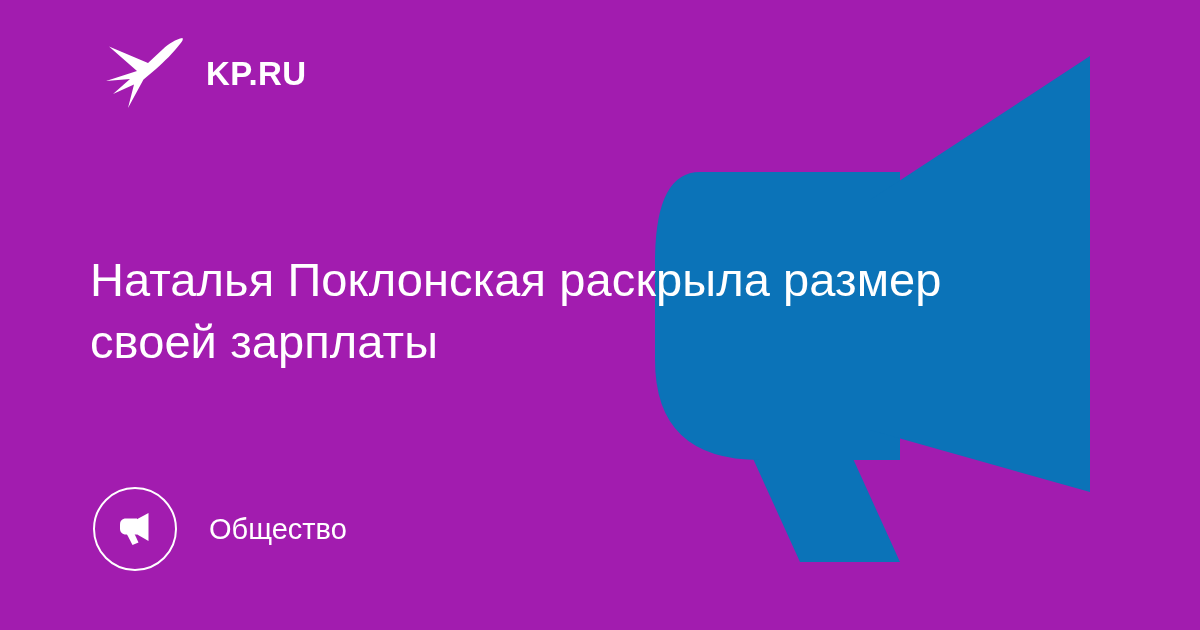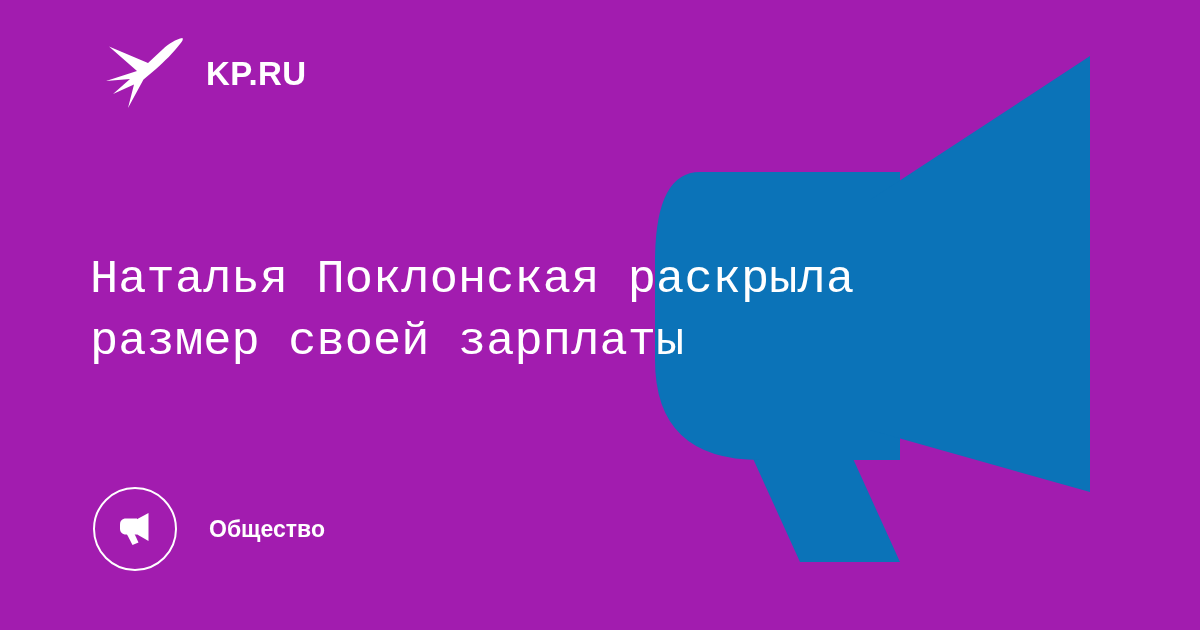--- a/index.html
+++ b/index.html
@@ -63,21 +63,21 @@
   .headline {
     position: absolute;
     left: 90px;
     top: 218px;
     width: 930px;
     color: #ffffff;
     font-size: 47px;
     font-weight: 400;
     line-height: 62px;
     letter-spacing: 0.1px;
-    font-family: Liberation Mono, monospace;
+    font-family: Liberation Sans, sans-serif;
   }
 
   
   .category {
     position: absolute;
     left: 93px;
     top: 487px;
     display: flex;
     align-items: center;
     height: 84px;
@@ -94,22 +94,22 @@
   .category-circle svg {
     position: absolute;
     left: 50%;
     top: 50%;
     transform: translate(-50%, -50%);
     display: block;
   }
   .category-label {
     margin-left: 32px;
     color: #ffffff;
-    font-size: 23px;
-    font-weight: 700;
+    font-size: 29px;
+    font-weight: 400;
     line-height: 1;
     white-space: nowrap;
     font-family: "Liberation Sans", "DejaVu Sans", sans-serif;
   }
 </style>
 </head>
 <body>
 
 <div class="card">
 

